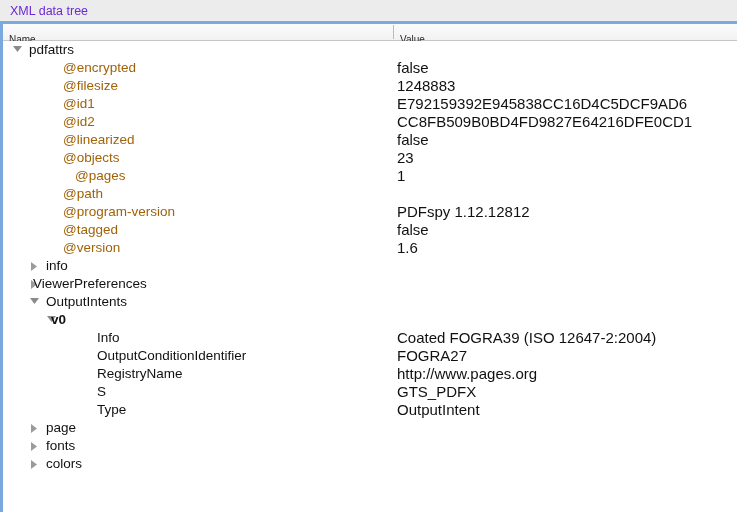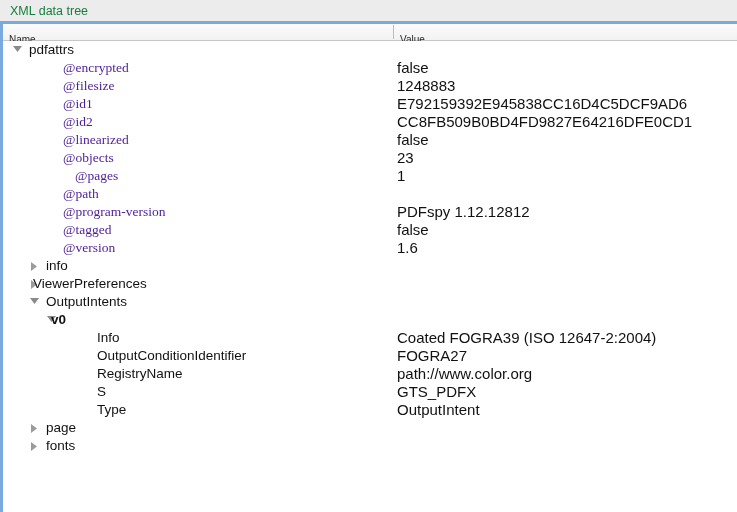--- a/index.html
+++ b/index.html
@@ -16,21 +16,21 @@
   }
 
   
   .panel-title {
     position: absolute;
     left: 10px;
     top: 0px;
     height: 22px;
     line-height: 22px;
     font-size: 12.5px;
-    color: #15803d;
+    color: #6d28d9;
   }
 
   
   .tree-widget {
     position: absolute;
     left: 0px;
     top: 21px;
     width: 737px;
     height: 491px;
     box-sizing: border-box;
@@ -85,22 +85,21 @@
   .cell-name {
     position: absolute;
     top: 0;
     height: 18px;
     line-height: 18px;
     font-size: 13.5px;
     color: #111111;
     white-space: nowrap;
   }
   .cell-name.attr {
-    color: #4c1d95;
-    font-family: Liberation Serif, serif;
+    color: #a16207;
   }
   .cell-value {
     position: absolute;
     left: 394px;
     top: 0;
     height: 18px;
     line-height: 18px;
     font-size: 15px;
     color: #111111;
     white-space: nowrap;
@@ -222,21 +221,21 @@
       <div class="row">
         <span class="cell-name" style="left: 94px;">Info</span>
         <span class="cell-value">Coated FOGRA39 (ISO 12647-2:2004)</span>
       </div>
       <div class="row">
         <span class="cell-name" style="left: 94px;">OutputConditionIdentifier</span>
         <span class="cell-value">FOGRA27</span>
       </div>
       <div class="row">
         <span class="cell-name" style="left: 94px;">RegistryName</span>
-        <span class="cell-value">path://www.color.org</span>
+        <span class="cell-value">http://www.pages.org</span>
       </div>
       <div class="row">
         <span class="cell-name" style="left: 94px;">S</span>
         <span class="cell-value">GTS_PDFX</span>
       </div>
       <div class="row">
         <span class="cell-name" style="left: 94px;">Type</span>
         <span class="cell-value">OutputIntent</span>
       </div>
       <div class="row">
@@ -248,15 +247,23 @@
         <span class="cell-name" style="left: 43px;">page</span>
       </div>
       <div class="row">
         <span class="twisty" style="left: 25px;">
           <svg width="6" height="9" viewBox="0 0 6 9">
             <path d="M0 0 L6 4.5 L0 9 Z" fill="#9b9b9b"></path>
           </svg>
         </span>
         <span class="cell-name" style="left: 43px;">fonts</span>
       </div>
+      <div class="row">
+        <span class="twisty" style="left: 25px;">
+          <svg width="6" height="9" viewBox="0 0 6 9">
+            <path d="M0 0 L6 4.5 L0 9 Z" fill="#9b9b9b"></path>
+          </svg>
+        </span>
+        <span class="cell-name" style="left: 43px;">colors</span>
+      </div>
     </div>
 
 </div>
 
 </body></html>

